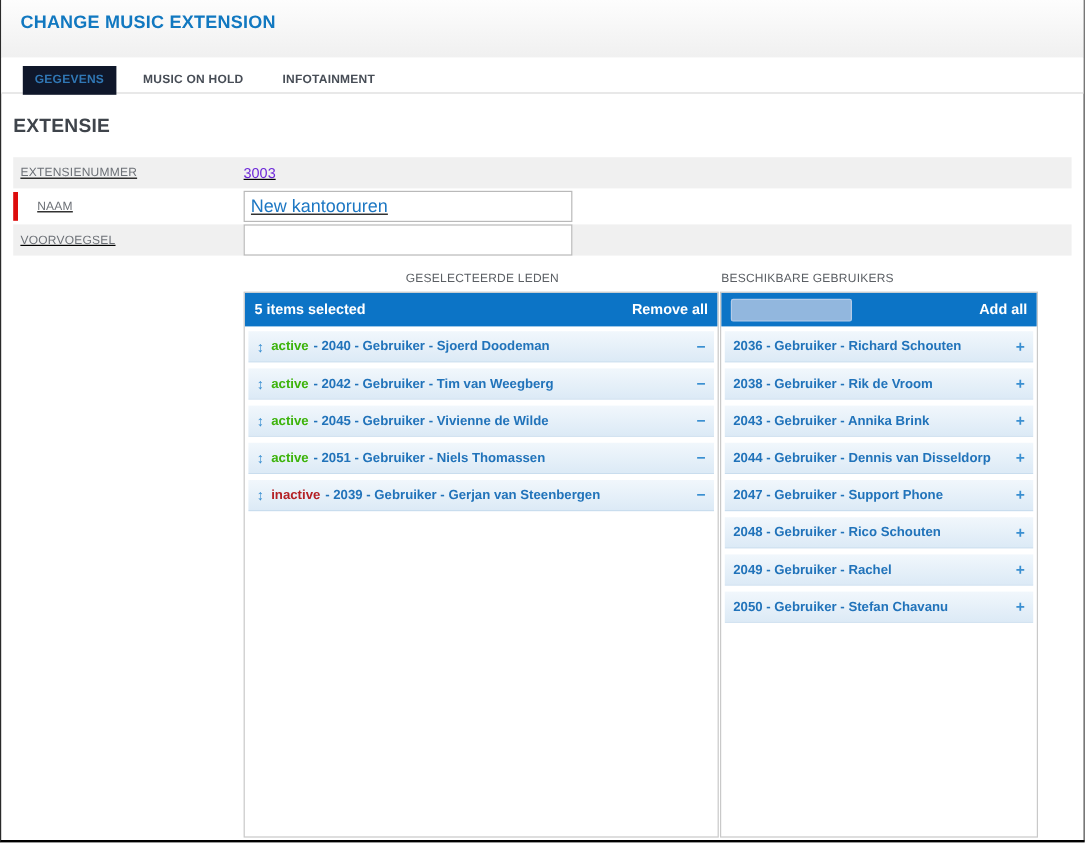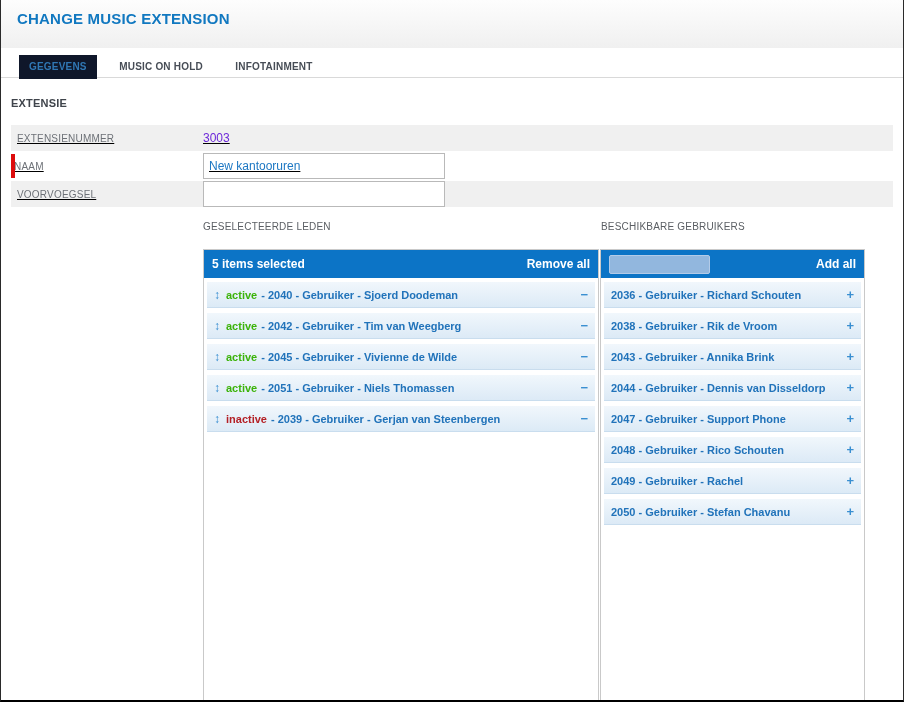--- a/index.html
+++ b/index.html
@@ -39,52 +39,52 @@
     font-size:10px; font-weight:bold; color:#474d56;
     padding:6px 10px 7px 10px;
     margin-right:8px;
     cursor:pointer;
     letter-spacing:.2px;
   }
   .tab.active { background:#0f172a; color:#3077b4; }
   
   .section-title {
     margin:19px 0 0 10px;
-    font-size:11px; font-weight:bold; color:#3f444b; letter-spacing:.2px;
+    font-size:16px; font-weight:bold; color:#3f444b; letter-spacing:.2px;
   }
   
   .form { margin:16px 10px 0 10px; }
   .frow {
     height:26px; margin-bottom:2px;
     display:flex; align-items:center;
     position:relative;
     text-decoration:underline;
   }
   .frow.grey { background:#f0f0f0; }
   .frow.white { background:#fff; }
   .req-marker {
     position:absolute; left:0; top:1px;
     width:4px; height:24px; background:#dd0c0c;
   }
   .flabel {
     width:192px; padding-left:6px;
     font-size:10px; color:#6d7177; letter-spacing:.2px;
   }
-  .frow.white .flabel { padding-left:3px; }
+  .frow.white .flabel { padding-left:20px; }
   .fvalue { font-size:12px; color:#6d28d9; }
   .finput {
-    width:242px; height:21px;
+    width:274px; height:21px;
     border:1px solid #b9b9b9; background:#fff;
     font-family:"Liberation Sans", sans-serif;
-    font-size:12px; color:#1c77c3;
+    font-size:15px; color:#1c77c3;
     padding:12px 5px; outline:none;
   }
   
   .duallist { margin:14px 0 0 202px; width:662px; }
-  .list-labels { display:flex; margin-bottom:17px; }
+  .list-labels { display:flex; margin-bottom:5px;text-align:center; }
   .llabel { font-size:10px; color:#5a5e63; letter-spacing:.2px; }
   .llabel.left { flex:0 0 398px; }
   .panels { display:flex; }
   .panel {
     border:1px solid #c9c9c9; background:#fff;
     height:455px; overflow:hidden;
   }
   .panel.left  { width:396px; margin-right:1px; }
   .panel.right { width:265px; }
   .panel-header {

